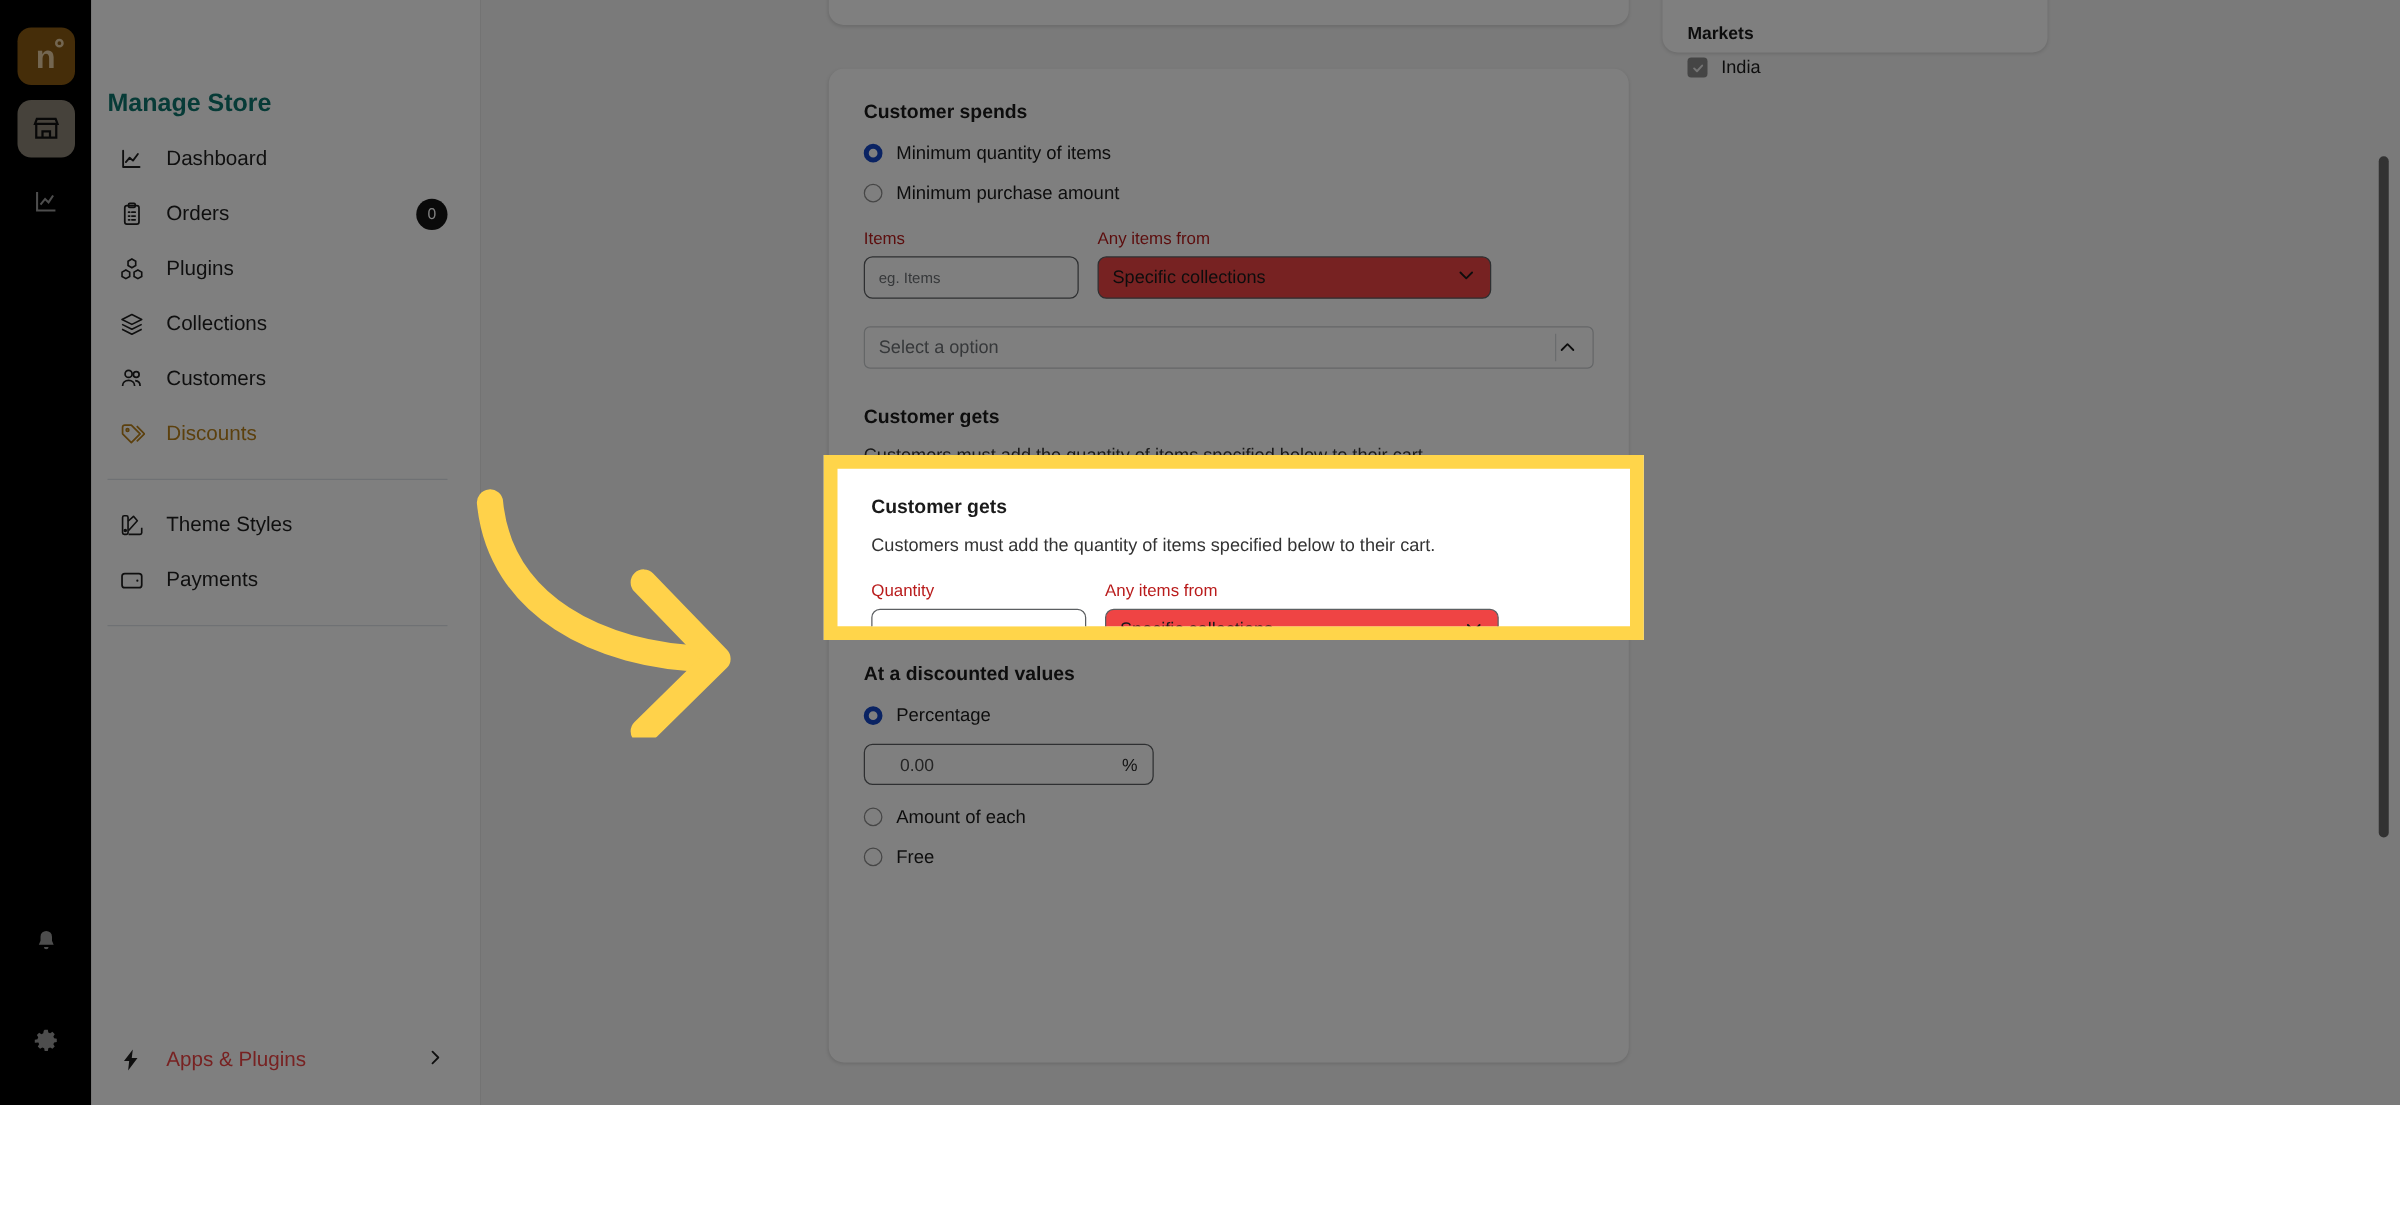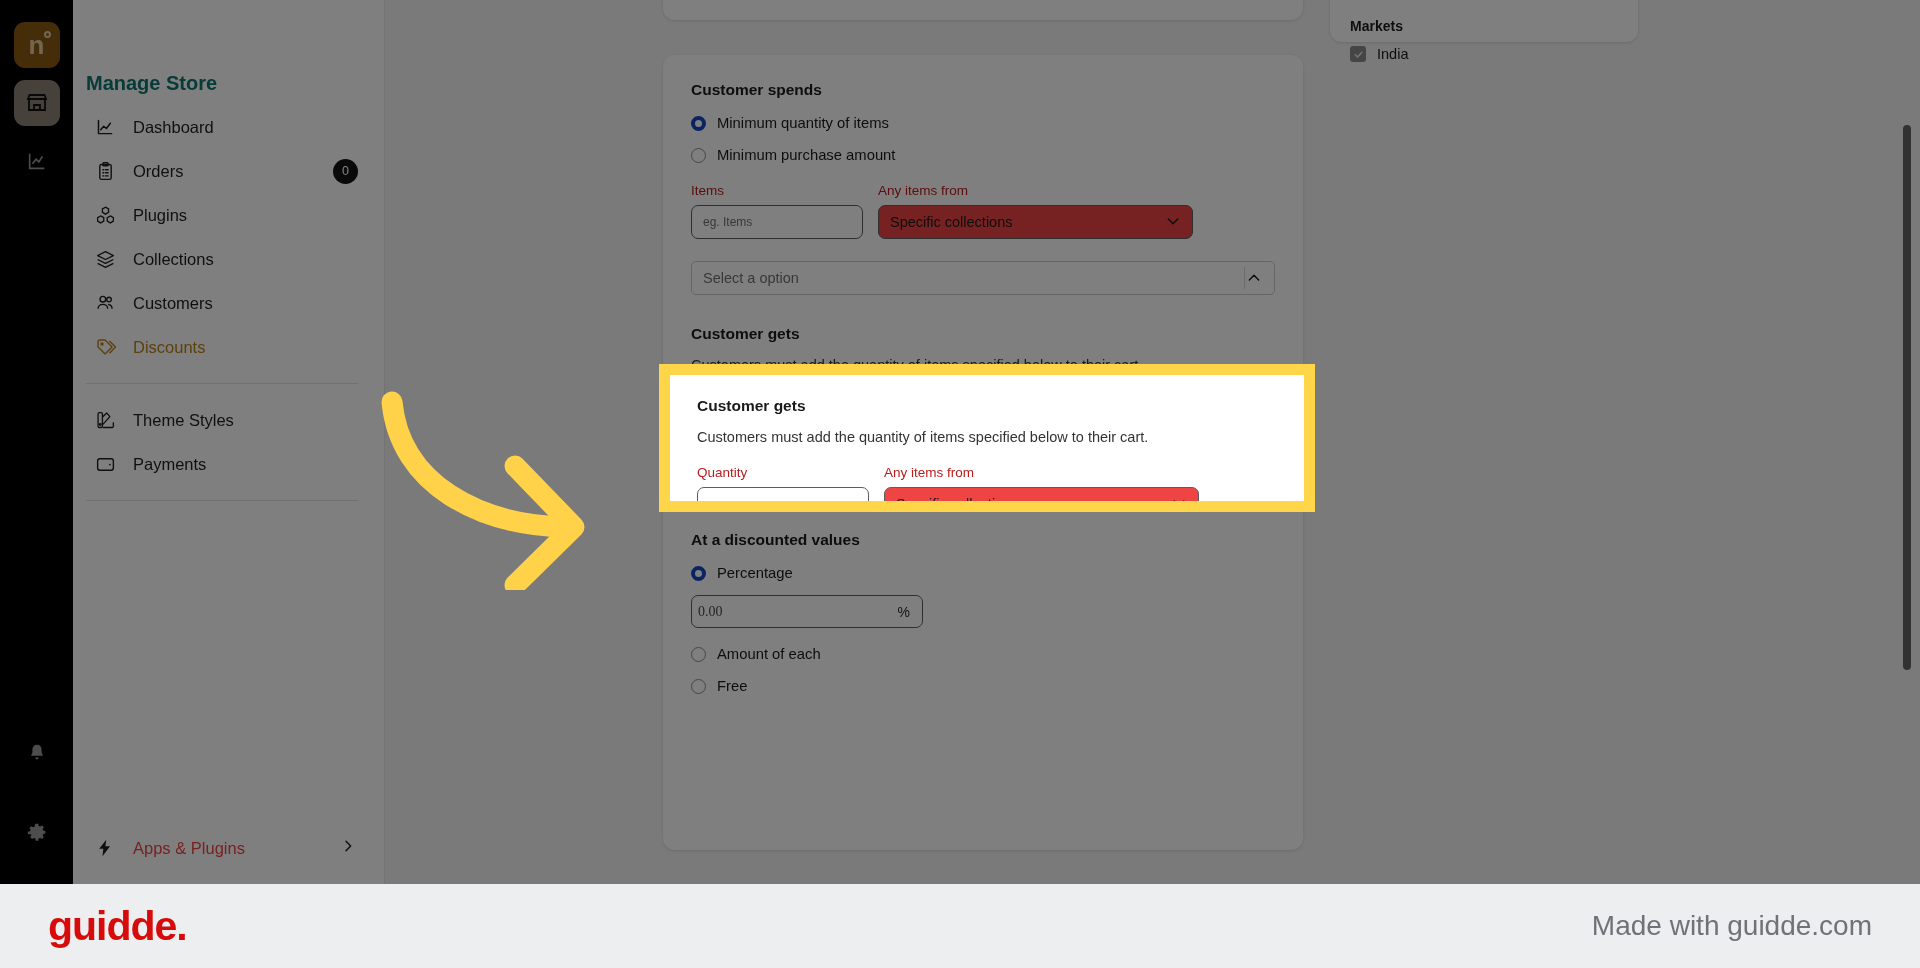--- a/index.html
+++ b/index.html
@@ -99,21 +99,21 @@
     border-radius: 12px;
     box-shadow: 0 1px 3px rgba(0,0,0,0.12);
   }
   .card-top-stub { left: 278px; top: -60px; width: 640px; height: 80px; }
   .card-main { left: 278px; top: 55px; width: 640px; height: 795px; padding: 26px 28px; }
   .card-markets { left: 945px; top: -70px; width: 308px; height: 112px; padding: 18px 20px; }
 
   .section-title { font-size: 15.5px; font-weight: bold; color: #1a1a1a; }
   .section-desc { font-size: 14.5px; color: #333333; margin-top: 14px; }
 
-  .radio-row { display: flex; align-items: flex-end; margin-top: 16px; cursor: pointer; }
+  .radio-row { display: flex; align-items: flex-start; margin-top: 16px; cursor: pointer; }
   .radio {
     width: 15px; height: 15px; border-radius: 50%;
     border: 1.5px solid #8d8d8d; background: #fff;
     margin-right: 11px; flex: 0 0 15px; position: relative;
   }
   .radio.checked { border: 4.5px solid #1447c7; background: #ffffff; }
   .radio-label { font-size: 14.8px; color: #1a1a1a; }
 
   .field-grid { display: flex; gap: 15px; margin-top: 20px; }
   .fld-label { font-size: 13.5px; color: #b91c1c; margin-bottom: 7px; }
@@ -139,22 +139,22 @@
     font-size: 14.5px; color: #6d7175; padding-left: 11px;
   }
   .combo .divider {
     width: 1px; height: 22px; background: #d5d8db; margin-right: 0;
   }
   .combo .chevbox { width: 40px; display: flex; align-items: center; justify-content: center; }
 
   .pct-wrap { margin-top: 14px; width: 232px; position: relative; }
   .pct-inp {
     width: 100%; height: 33px; border: 1px solid #5c5f62; border-radius: 7px;
-    background: #fff; font-size: 14px; color: #4a4a4a; padding: 0 6px;
-    display: flex; align-items: center; font-family: Liberation Serif, serif;
+    background: #fff; font-size: 14px; color: #4a4a4a; padding: 0 28px;
+    display: flex; align-items: center;
   }
   .pct-suffix {
     position: absolute; right: 13px; top: 0; height: 33px;
     display: flex; align-items: center; font-size: 14px; color: #2b2b2b;
   }
   .blk { margin-top: 26px; }
 
   .chk-row { display: flex; align-items: center; margin-top: 12px; }
   .chk {
     width: 16px; height: 16px; border-radius: 3px; background: #8a8a8a;
@@ -505,18 +505,14 @@
     </div>
   </div>
 
   <div class="arrow">
     <svg width="230" height="210" viewBox="0 0 230 210" fill="none">
       <path d="M22 22 C 30 105, 110 145, 195 147" stroke="#ffd24a" stroke-width="21" stroke-linecap="round" fill="none"></path>
       <path d="M145 86 L 204 147 L 145 205" stroke="#ffd24a" stroke-width="21" stroke-linecap="round" stroke-linejoin="round" fill="none"></path>
     </svg>
   </div>
 
-  <div class="footer">
-    <div class="guidde-logo">guidde.</div>
-    <div class="made-with">Made with guidde.com</div>
-  </div>
 
 </div>
 
 </body></html>

